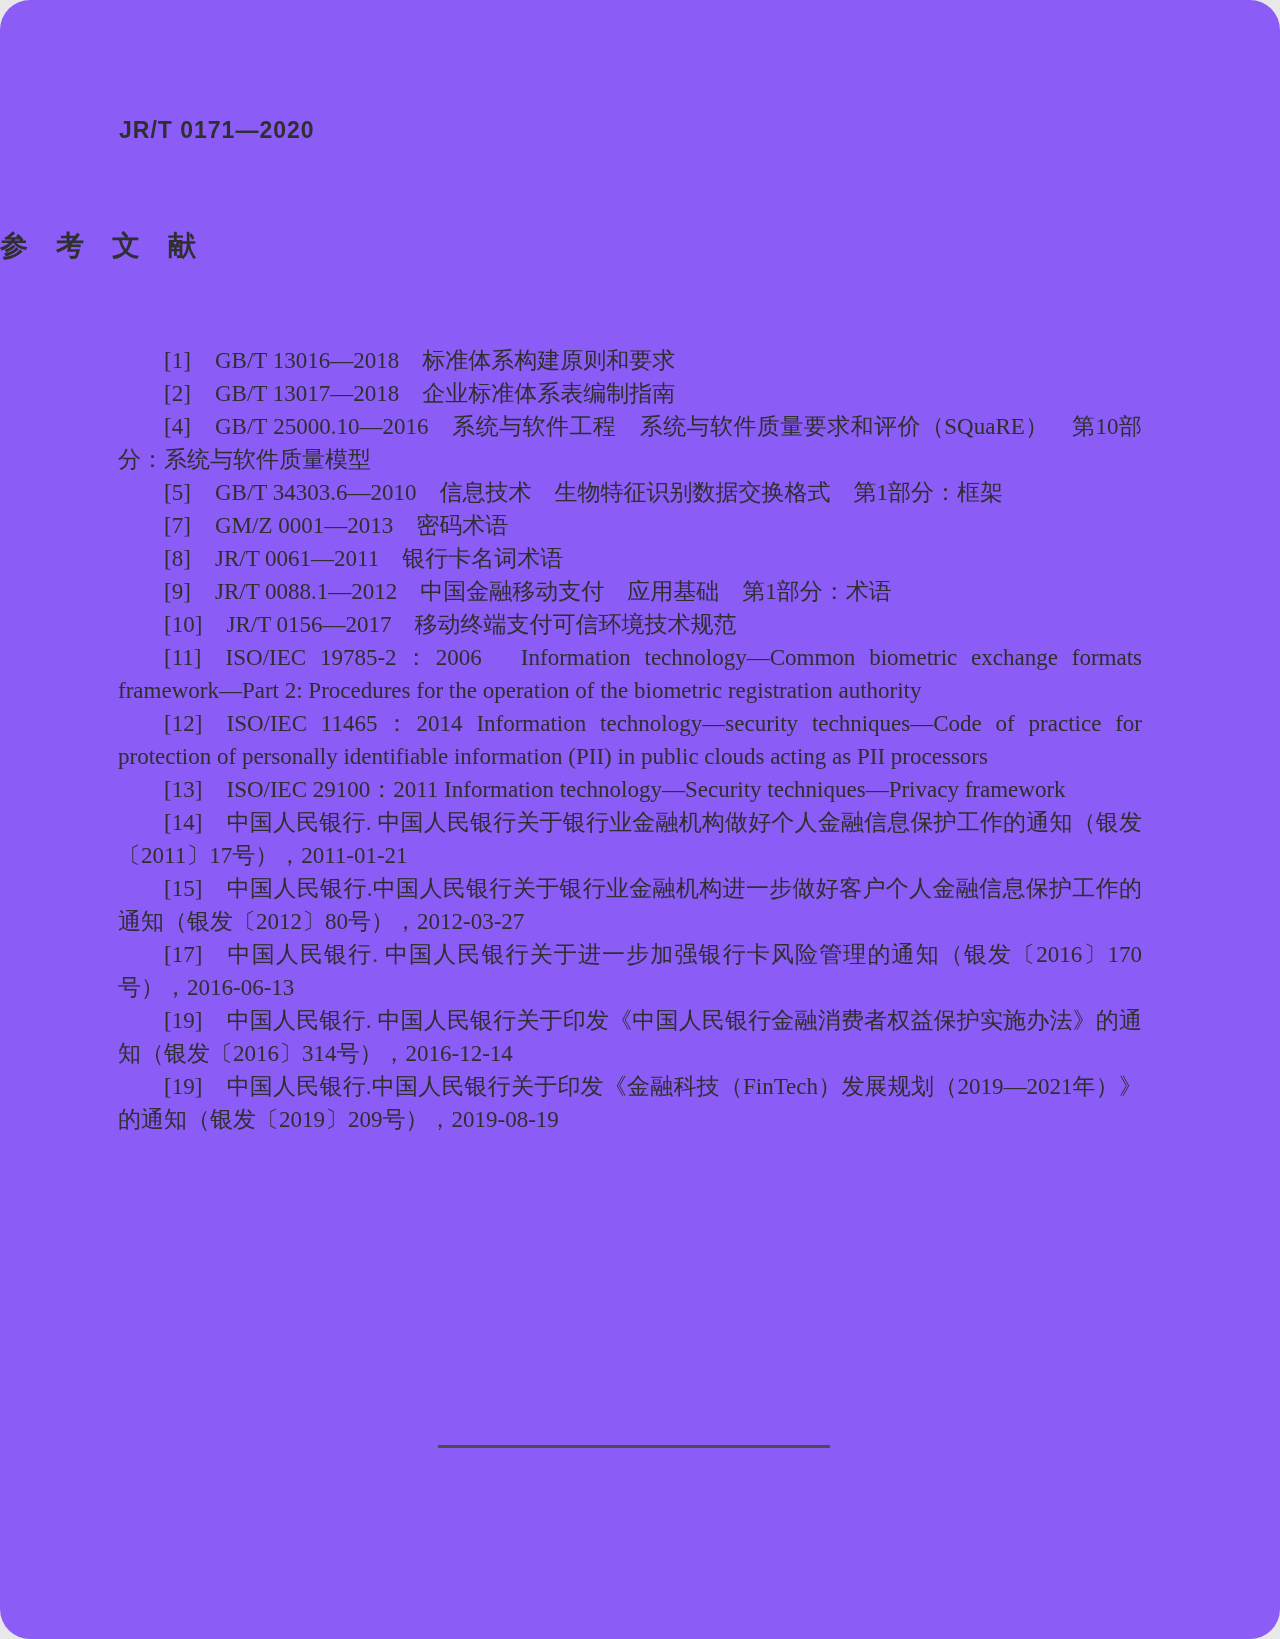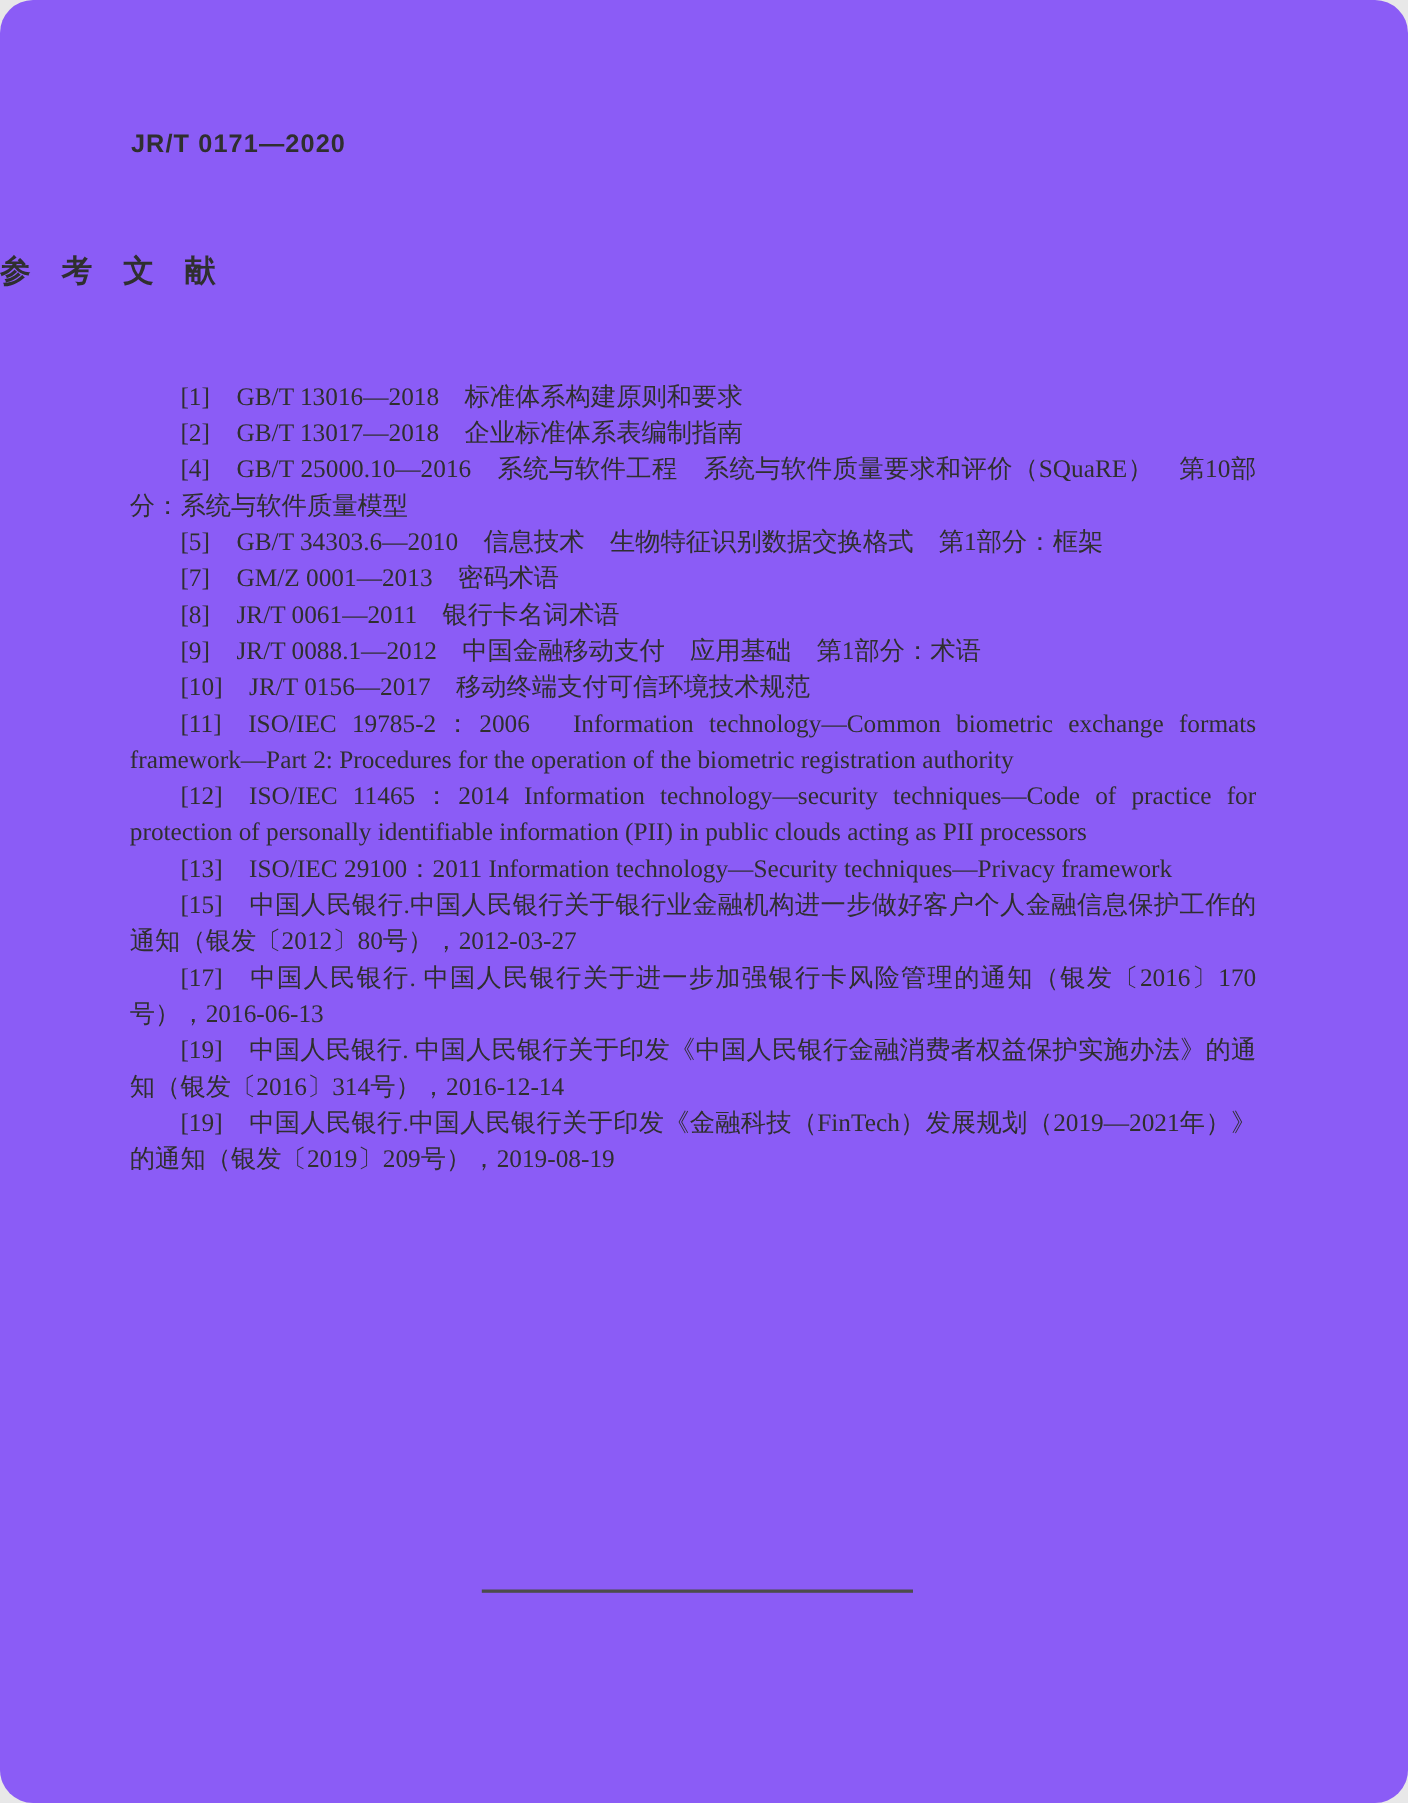--- a/index.html
+++ b/index.html
@@ -84,20 +84,21 @@
       <p class="ref"><span class="ref-label">[2]</span><span class="ref-text">GB/T 13017—2018　企业标准体系表编制指南</span></p>
       <p class="ref"><span class="ref-label">[4]</span><span class="ref-text">GB/T 25000.10—2016　系统与软件工程　系统与软件质量要求和评价（SQuaRE）　第10部分：系统与软件质量模型</span></p>
       <p class="ref"><span class="ref-label">[5]</span><span class="ref-text">GB/T 34303.6—2010　信息技术　生物特征识别数据交换格式　第1部分：框架</span></p>
       <p class="ref"><span class="ref-label">[7]</span><span class="ref-text">GM/Z 0001—2013　密码术语</span></p>
       <p class="ref"><span class="ref-label">[8]</span><span class="ref-text">JR/T 0061—2011　银行卡名词术语</span></p>
       <p class="ref"><span class="ref-label">[9]</span><span class="ref-text">JR/T 0088.1—2012　中国金融移动支付　应用基础　第1部分：术语</span></p>
       <p class="ref"><span class="ref-label">[10]</span><span class="ref-text">JR/T 0156—2017　移动终端支付可信环境技术规范</span></p>
       <p class="ref"><span class="ref-label">[11]</span><span class="ref-text">ISO/IEC 19785-2：2006　Information technology—Common biometric exchange formats framework—Part 2: Procedures for the operation of the biometric registration authority</span></p>
       <p class="ref"><span class="ref-label">[12]</span><span class="ref-text">ISO/IEC 11465：2014 Information technology—security techniques—Code of practice for protection of personally identifiable information (PII) in public clouds acting as PII processors</span></p>
       <p class="ref"><span class="ref-label">[13]</span><span class="ref-text">ISO/IEC 29100：2011 Information technology—Security techniques—Privacy framework</span></p>
+      <p class="ref"><span class="ref-label">[14]</span><span class="ref-text">中国人民银行. 中国人民银行关于银行业金融机构做好个人金融信息保护工作的通知（银发〔2011〕17号），2011-01-21</span></p>
       <p class="ref"><span class="ref-label">[15]</span><span class="ref-text">中国人民银行.中国人民银行关于银行业金融机构进一步做好客户个人金融信息保护工作的通知（银发〔2012〕80号），2012-03-27</span></p>
       <p class="ref"><span class="ref-label">[17]</span><span class="ref-text">中国人民银行. 中国人民银行关于进一步加强银行卡风险管理的通知（银发〔2016〕170号），2016-06-13</span></p>
       <p class="ref"><span class="ref-label">[19]</span><span class="ref-text">中国人民银行. 中国人民银行关于印发《中国人民银行金融消费者权益保护实施办法》的通知（银发〔2016〕314号），2016-12-14</span></p>
       <p class="ref"><span class="ref-label">[19]</span><span class="ref-text">中国人民银行.中国人民银行关于印发《金融科技（FinTech）发展规划（2019—2021年）》的通知（银发〔2019〕209号），2019-08-19</span></p>
     </div>
 
   <div class="end-rule"></div>
 </div>
 
 </body></html>

